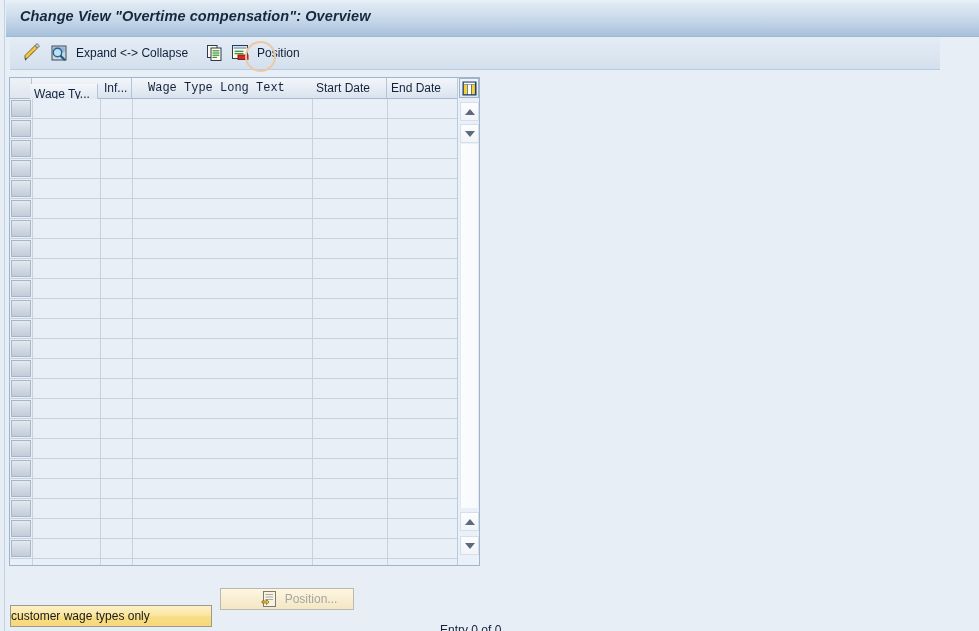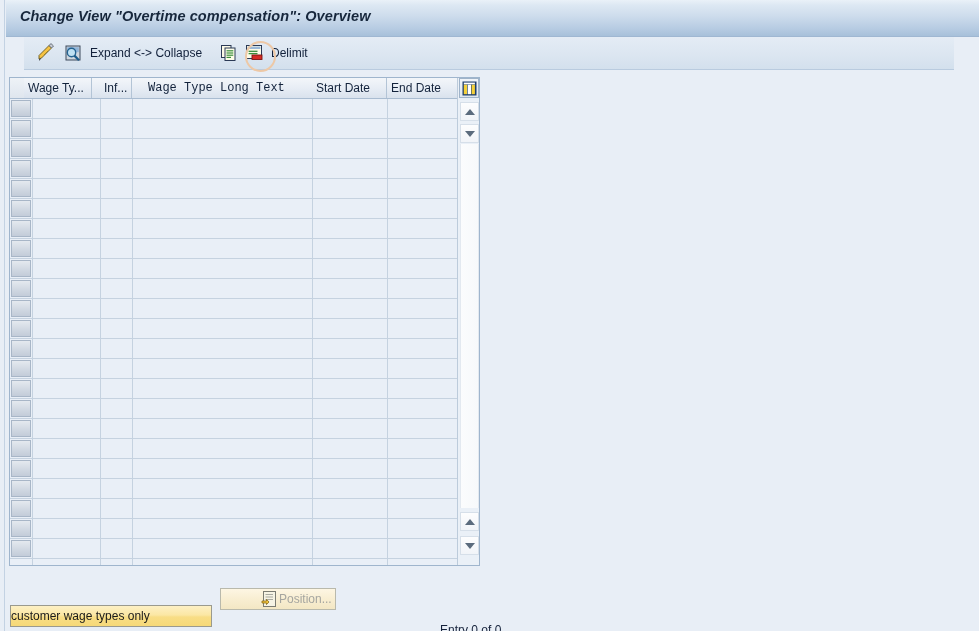--- a/index.html
+++ b/index.html
@@ -50,21 +50,21 @@
     font-weight: bold;
     font-style: italic;
     color: #17273c;
     letter-spacing: 0.1px;
     white-space: nowrap;
   }
 
   
   #toolbar {
     position: absolute;
-    left: 24px; top: 37px;
+    left: 10px; top: 37px;
     width: 930px; height: 33px;
     background: linear-gradient(to bottom, #e4ecf5 0%, #dce6f1 55%, #d3e0ed 100%);
     border-bottom: 1px solid #b9cbdf;
     box-sizing: border-box;
   }
   .tb-item {
     position: absolute;
     top: 5px;
     height: 22px;
     display: flex;
@@ -219,21 +219,21 @@
     font-size: 12px;
     color: #1a1a1a;
     display: flex;
     align-items: center;
     justify-content: flex-start;
     cursor: pointer;
   }
   #btn-position {
     position: absolute;
     left: 220px; top: 588px;
-    width: 116px; height: 22px;
+    width: 134px; height: 22px;
     background: linear-gradient(to bottom, #fdf6e3 0%, #f8eed2 50%, #f3e7c4 100%);
     border: 1px solid #b9b9ac;
     box-sizing: border-box;
     display: flex;
     align-items: center;
     cursor: default;
     padding-left: 39px;
   }
   #btn-position .pos-icon {
     width: 18px; height: 18px;
@@ -318,31 +318,31 @@
           <g stroke="#3a8f3a" stroke-width="1.3">
             <line x1="5.6" y1="9.3" x2="14.5" y2="9.3"></line>
             <line x1="5.6" y1="11.6" x2="14.5" y2="11.6"></line>
           </g>
           <rect x="9" y="13" width="10" height="4.5" fill="#d42b24" stroke="#7c1511" stroke-width="0.9"></rect>
         </svg>
       </span>
     </div>
 
     <div class="tb-item" style="left:247px;">
-      <span class="tb-label">Delimit</span>
+      <span class="tb-label">Position</span>
     </div>
   </div>
 
   <div id="watermark-ring"></div>
 
   <div id="table-wrap">
 
     <div id="table-head">
       <div class="th sel" style="left:0px; width:22px;"></div>
-      <div class="th" style="left:14px; width:68px;">Wage Ty...</div>
+      <div class="th" style="left:20px; width:68px;margin-top:6px;">Wage Ty...</div>
       <div class="th" style="left:90px; width:32px;">Inf...</div>
       <div class="th" style="left:134px; width:180px;font-family:Liberation Mono, monospace;">Wage Type Long Text</div>
       <div class="th" style="left:302px; width:75px;">Start Date</div>
       <div class="th" style="left:377px; width:70px; border-right:none;">End Date</div>
     </div>
 
     <div class="grid-body" id="grid-body">
         <div class="row">
           <div class="rowsel"></div>
         </div>

